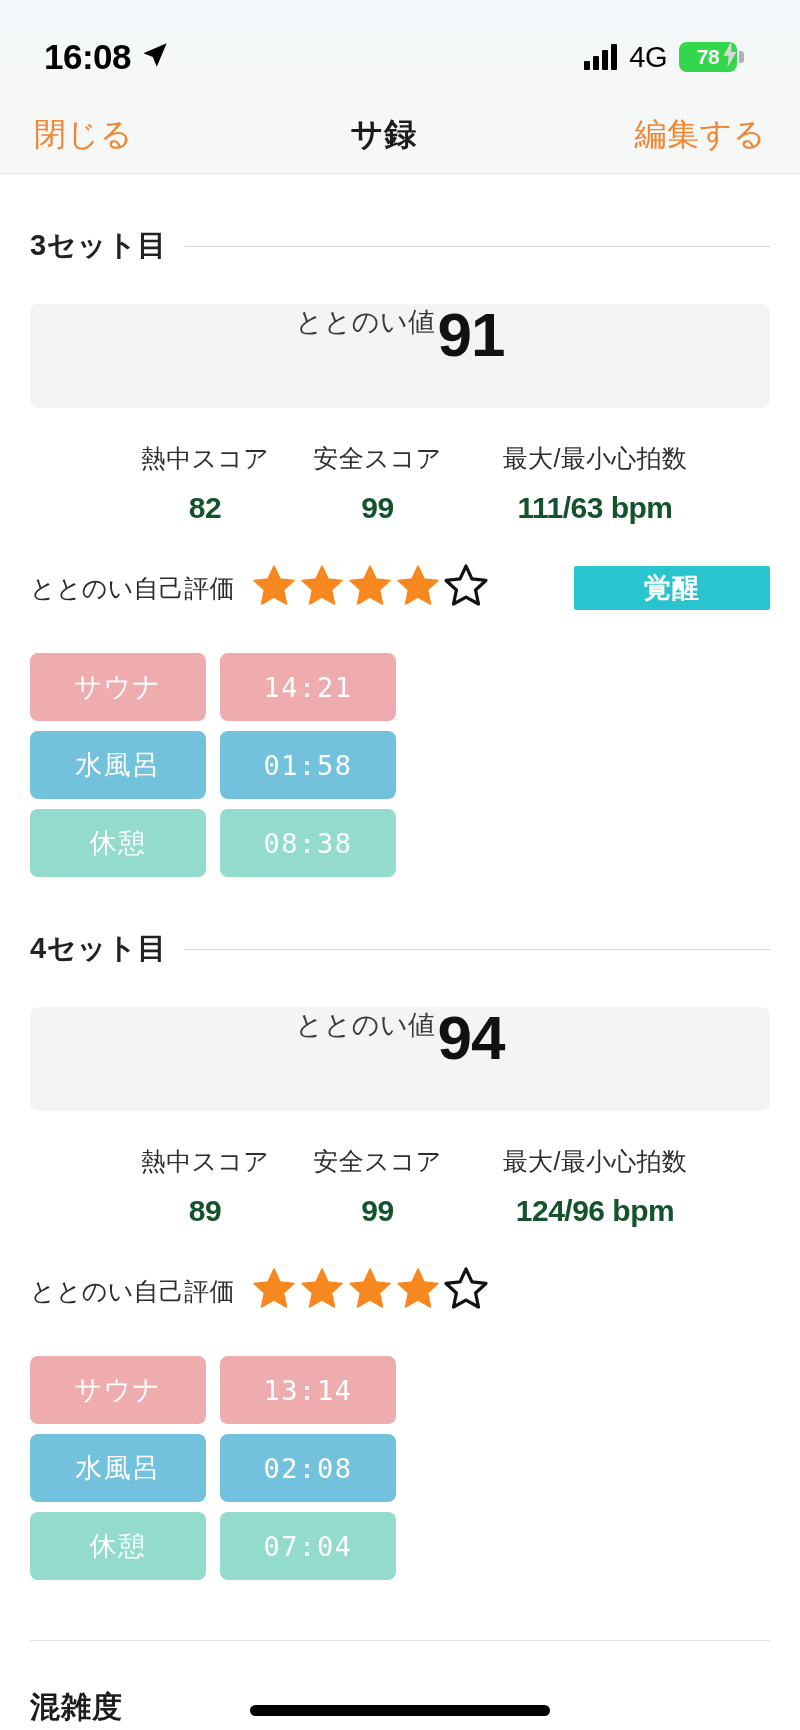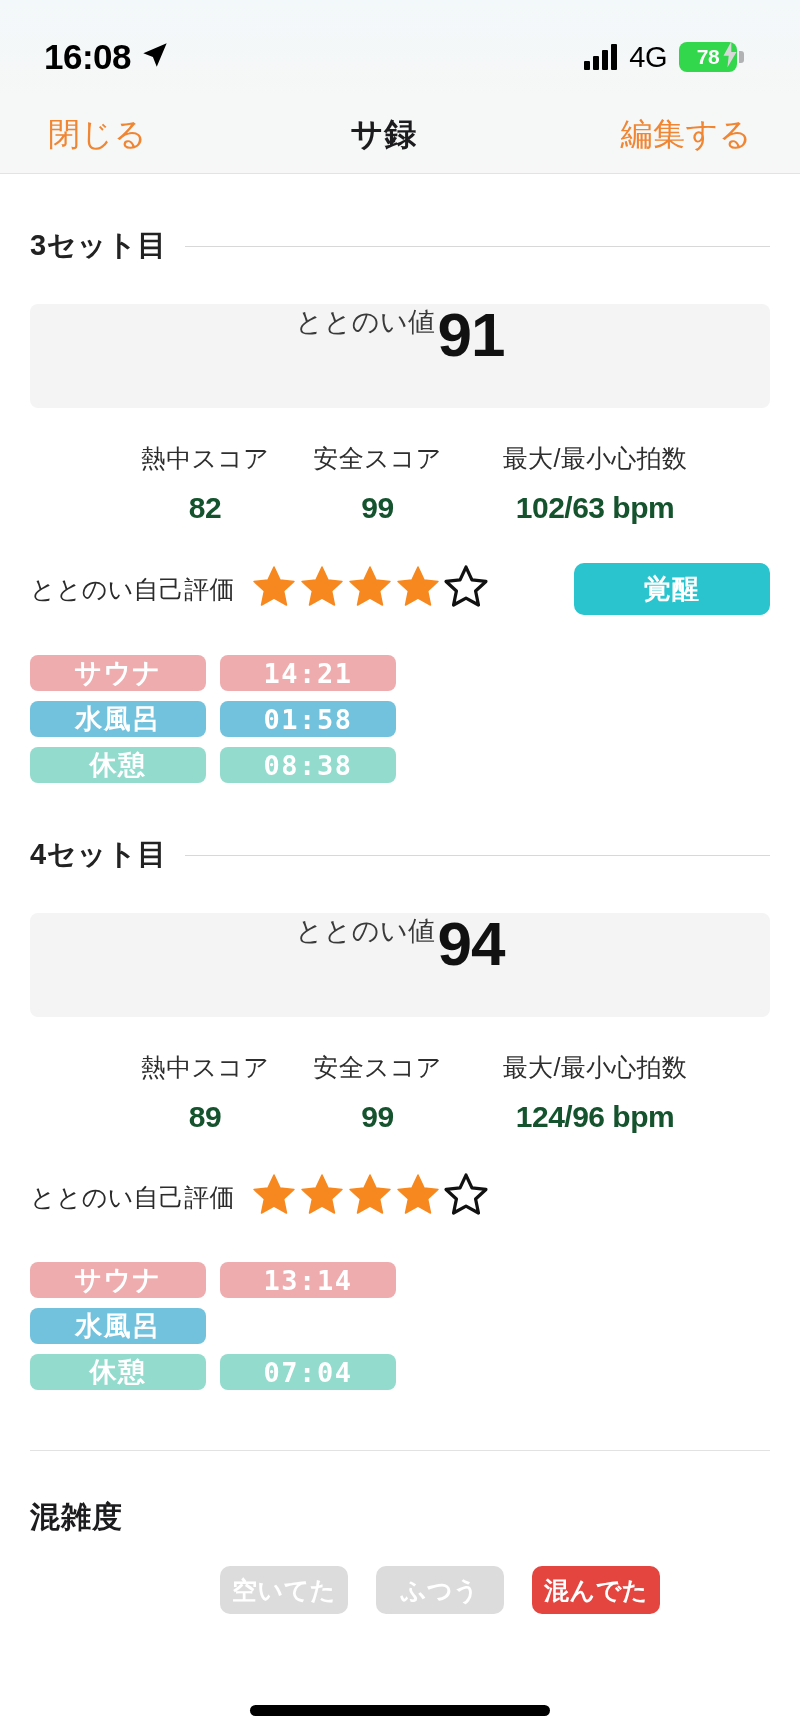--- a/index.html
+++ b/index.html
@@ -39,21 +39,21 @@
     position:relative;
   }
   .batt-bolt{position:absolute;right:-2px;top:50%;transform:translateY(-50%);}
   .batt-cap{width:5px;height:12px;background:rgba(0,0,0,0.28);border-radius:0 3px 3px 0;margin-left:2px;}
 
   
   .navbar{
     height:78px;
     background:linear-gradient(180deg,#f6f7f7 0%,#f7f7f7 100%);
     display:flex;align-items:center;justify-content:space-between;
-    padding:0 48px;
+    padding:0 34px;
     border-bottom:1px solid #e3e3e3;
   }
   .nav-btn{font-size:32px;color:#f08532;font-weight:400;letter-spacing:0.5px;}
   .nav-title{font-size:32px;font-weight:700;color:#1c1c1e;letter-spacing:1px;}
 
   
   .content{padding:0 30px;}
 
   .section-head{
     display:flex;align-items:center;gap:18px;
@@ -84,32 +84,32 @@
   .stat-value{font-size:30px;font-weight:700;color:#14532d;margin-top:16px;letter-spacing:-0.5px;}
 
   .rating-row{
     display:flex;align-items:center;
     margin-top:38px;
   }
   .rating-label{font-size:25px;color:#2b2b2b;letter-spacing:0.3px;}
   .stars{display:flex;align-items:center;margin-left:16px;gap:2px;}
   .mood-badge{
     margin-left:auto;
-    background:#29c4cd;border-radius:10px;
-    min-width:196px;height:52px;
+    background:#29c4cd;border-radius:2px;
+    min-width:196px;height:44px;
     display:flex;align-items:center;justify-content:center;
     color:#fff;font-size:27px;font-weight:700;letter-spacing:1px;
   }
 
   .pills{margin-top:40px;}
   .pill-row{display:flex;gap:14px;margin-bottom:10px;}
   .pill{
-    border-radius:8px;height:36px;
+    border-radius:8px;height:68px;
     display:flex;align-items:center;justify-content:center;
-    color:#fff;font-weight:700;letter-spacing:1.5px;
+    color:#fff;font-weight:400;letter-spacing:1.5px;
   }
   .pill.name{width:176px;font-size:27px;}
   .pill.time{width:176px;font-size:27px;font-family:"DejaVu Sans Mono","Liberation Mono",monospace;}
   .pill.sauna{background:#eeacae;}
   .pill.cold{background:#72c2de;}
   .pill.rest{background:#92dbcd;}
 
   .divider{height:1px;background:#e2e2e2;margin-top:60px;}
 
   .crowd{margin-top:46px;}
@@ -189,21 +189,21 @@
       <div class="stat s1">
         <span class="stat-label">熱中スコア</span>
         <span class="stat-value">82</span>
       </div>
       <div class="stat s2">
         <span class="stat-label">安全スコア</span>
         <span class="stat-value">99</span>
       </div>
       <div class="stat s3">
         <span class="stat-label">最大/最小心拍数</span>
-        <span class="stat-value">102/63 bpm</span>
+        <span class="stat-value">111/63 bpm</span>
       </div>
     </div>
 
     <div class="rating-row">
       <span class="rating-label">ととのい自己評価</span>
       <span class="stars">
           <span><svg width="46" height="46" viewBox="0 0 24 24">
               <path d="M12 1.6 15.1 8.3 22.4 9.1 17 14.1 18.5 21.4 12 17.8 5.5 21.4 7 14.1 1.6 9.1 8.9 8.3z" fill="#f7881f" stroke="#f7881f" stroke-width="0.8" stroke-linejoin="round"></path>
             </svg></span>
           <span><svg width="46" height="46" viewBox="0 0 24 24">
@@ -285,20 +285,21 @@
         </span>
     </div>
 
     <div class="pills">
       <div class="pill-row">
         <span class="pill name sauna">サウナ</span>
         <span class="pill time sauna">13:14</span>
       </div>
       <div class="pill-row">
         <span class="pill name cold">水風呂</span>
+        <span class="pill time cold">02:08</span>
       </div>
       <div class="pill-row">
         <span class="pill name rest">休憩</span>
         <span class="pill time rest">07:04</span>
       </div>
     </div>
   </div>
 
   <div class="divider"></div>
 

